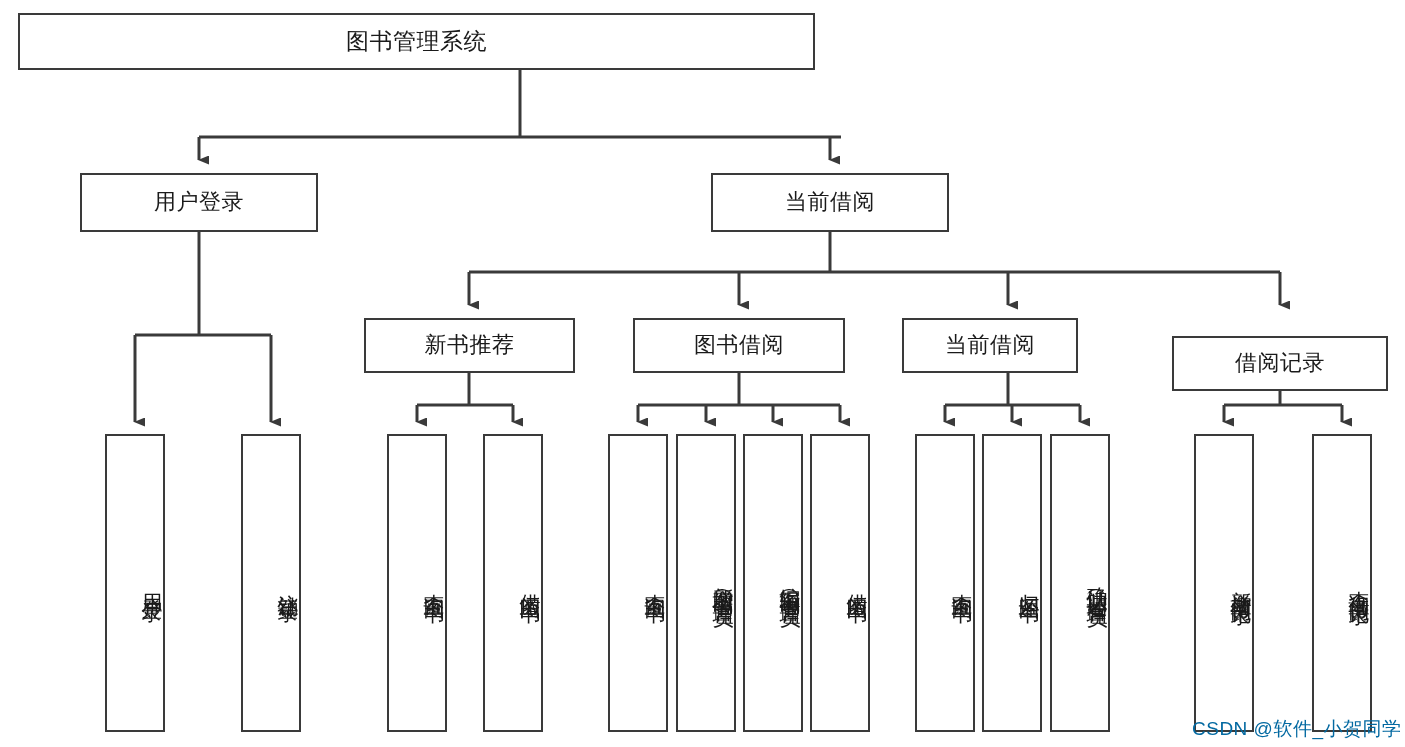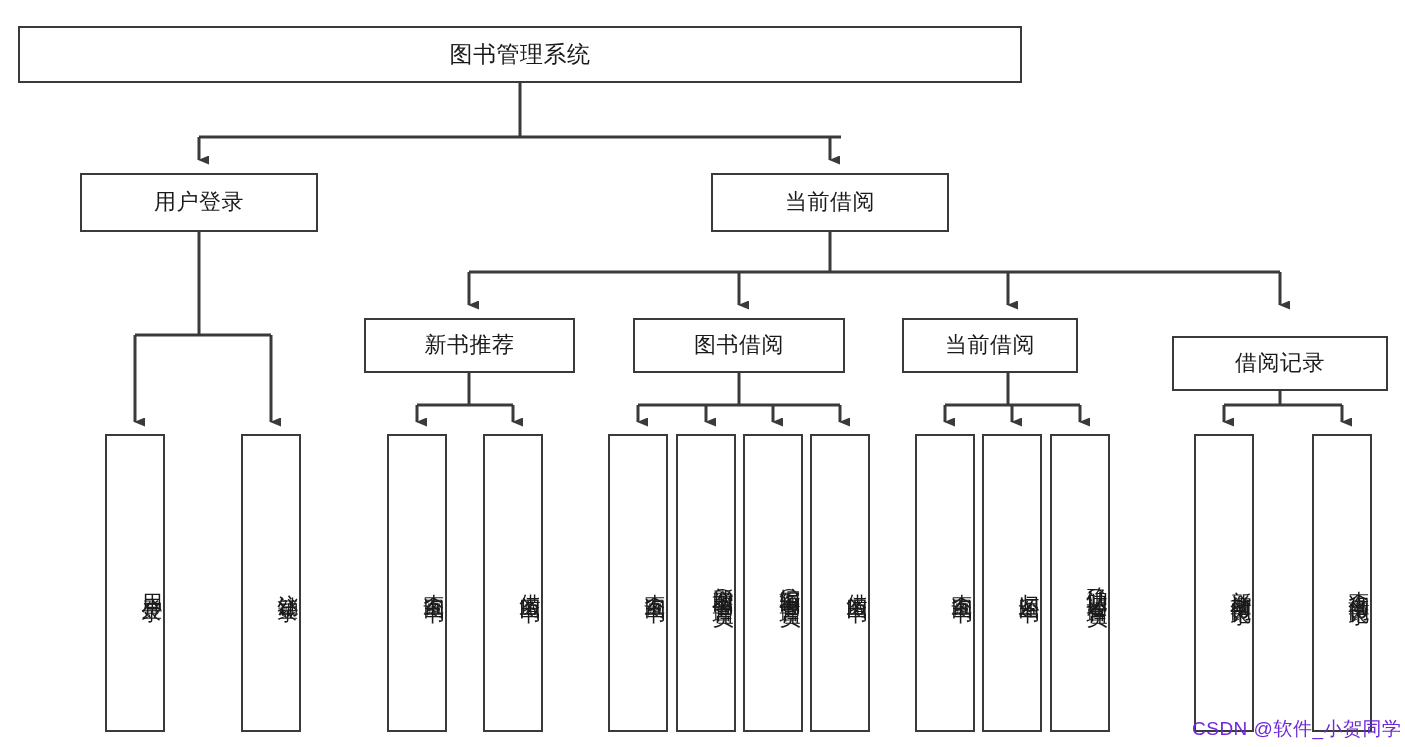--- a/index.html
+++ b/index.html
@@ -59,21 +59,21 @@
     justify-content: center;
   }
   .node.vertical .label {
     display: block;
   }
   .watermark {
     position: absolute;
     left: 1192px;
     top: 716px;
     font-size: 19px;
-    color: #6d28d9;
+    color: #0369a1;
     white-space: nowrap;
     z-index: 5;
     letter-spacing: 0.5px;
   }
 </style>
 </head>
 <body>
 
 <div id="diagram-root">
 
@@ -120,21 +120,21 @@
       <path d="M 1012,405 L 1012,422" marker-end="url(#arrowhead)"></path>
       <path d="M 1080,405 L 1080,422" marker-end="url(#arrowhead)"></path>
 
       <path d="M 1280,373 L 1280,405"></path>
       <path d="M 1224,405 L 1342,405"></path>
       <path d="M 1224,405 L 1224,422" marker-end="url(#arrowhead)"></path>
       <path d="M 1342,405 L 1342,422" marker-end="url(#arrowhead)"></path>
     </g>
   </svg>
 
-  <div class="node level-0" style="left:18px; top:26px; width:1004px; height:57px;">
+  <div class="node level-0" style="left:18px; top:13px; width:797px; height:57px;">
     <span class="label">图书管理系统</span>
   </div>
 
   <div class="node level-1" style="left:80px; top:173px; width:238px; height:59px;">
     <span class="label">用户登录</span>
   </div>
   <div class="node level-1" style="left:711px; top:173px; width:238px; height:59px;">
     <span class="label">当前借阅</span>
   </div>
 

